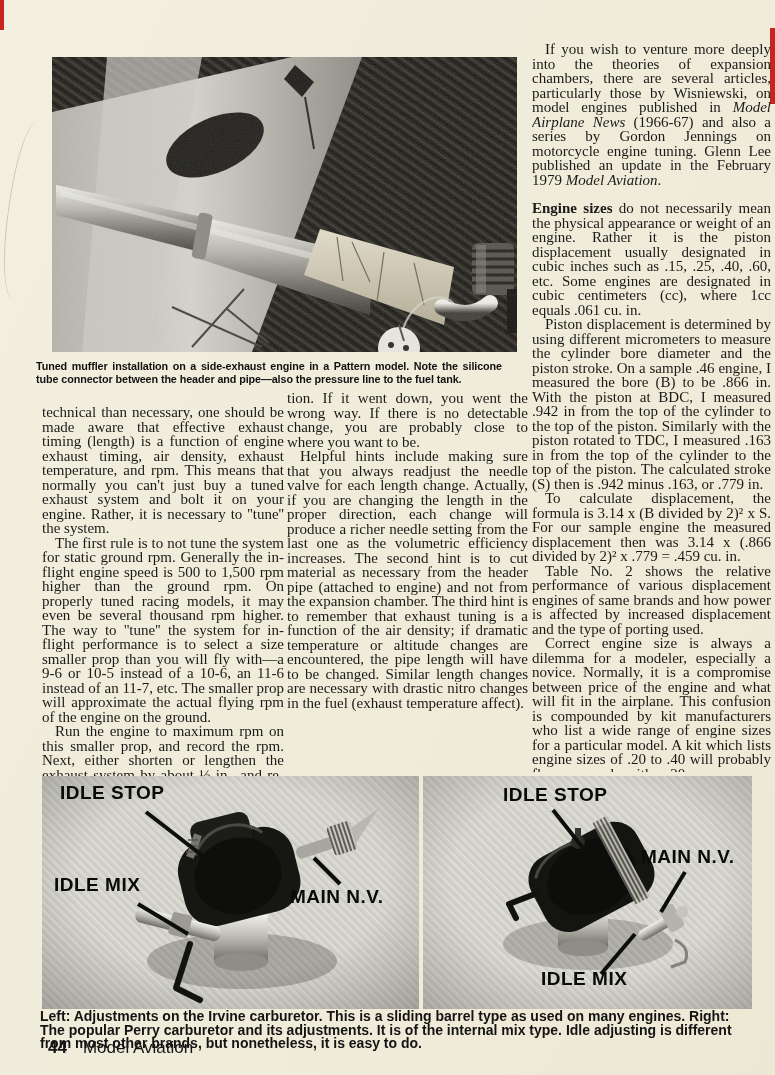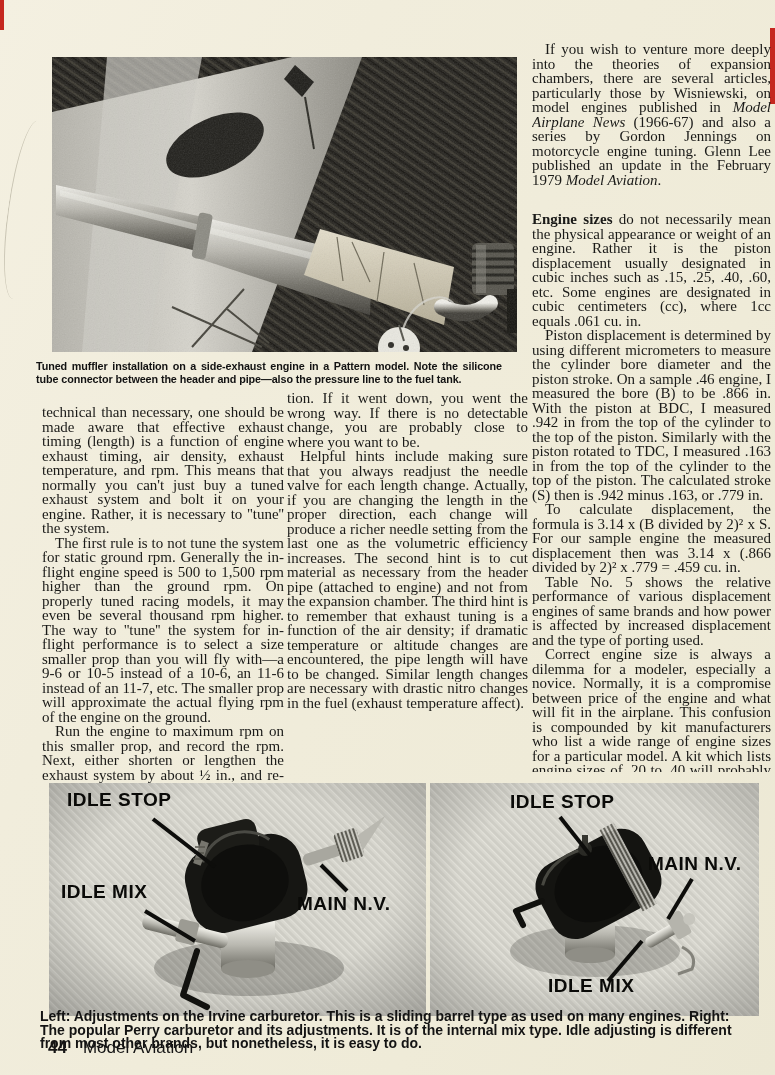--- a/index.html
+++ b/index.html
@@ -17,29 +17,29 @@
   .photo-top svg{display:block;}
 
   .caption-top{position:absolute;left:36px;top:360px;width:466px;
     font-family:"Liberation Sans",sans-serif;font-weight:700;font-size:10.8px;line-height:13.4px;
     color:#121212;text-align:justify;letter-spacing:-0.1px;}
 
   
   .col{position:absolute;font-size:15px;line-height:14.5px;color:#1a1a18;text-align:justify;overflow:hidden;}
   .col p{margin:0;}
   .col p.indent{text-indent:13px;}
-  .col p.spaced{margin-top:25px;}
+  .col p.spaced{margin-top:14px;}
   .col-left{left:42px;top:405px;width:242px;height:380px;}
   .col-mid{left:287px;top:391px;width:241px;height:380px;}
   .col-right{left:532px;top:38px;width:239px;height:730px;padding-top:4px;}
   .col b{font-weight:700;}
   .col i{font-style:italic;}
 
   
-  .photo-carb{position:absolute;margin:11px;background:#d8d7cf;}
+  .photo-carb{position:absolute;margin:4px;background:#d8d7cf;}
   .photo-bl{left:38px;top:772px;width:377px;height:233px;}
   .photo-br{left:419px;top:772px;width:329px;height:233px;}
   .photo-carb svg{display:block;position:absolute;left:0;top:0;}
   .photo-label{position:absolute;font-family:"Liberation Sans",sans-serif;font-weight:700;
     font-size:19px;letter-spacing:0.5px;color:#0a0a08;white-space:nowrap;}
 
   .caption-bottom{position:absolute;left:40px;top:1010px;width:707px;
     font-family:"Liberation Sans",sans-serif;font-weight:700;font-size:14px;line-height:13.6px;
     color:#131313;text-align:left;}
 
@@ -122,21 +122,21 @@
   <div class="col col-mid">
     <p class="para">tion. If it went down, you went the wrong way. If there is no detectable change, you are probably close to where you want to be.</p>
     <p class="para indent">Helpful hints include making sure that you always readjust the needle valve for each length change. Actually, if you are changing the length in the proper direction, each change will produce a richer needle setting from the last one as the volumetric efficiency increases. The second hint is to cut material as necessary from the header pipe (attached to engine) and not from the expansion chamber. The third hint is to remember that exhaust tuning is a function of the air density; if dramatic temperature or altitude changes are encountered, the pipe length will have to be changed. Similar length changes are necessary with drastic nitro changes in the fuel (exhaust temperature affect).</p>
   </div>
 
   <div class="col col-right">
     <p class="para indent"><span>If you wish to venture more deeply into the theories of expansion chambers, there are several articles, particularly those by Wisniewski, on model engines published in </span><i>Model Airplane News</i><span> (1966-67) and also a series by Gordon Jennings on motorcycle engine tuning. Glenn Lee published an update in the February 1979 </span><i>Model Aviation</i><span>.</span></p>
     <p class="para spaced"><b>Engine sizes</b><span> do not necessarily mean the physical appearance or weight of an engine. Rather it is the piston displacement usually designated in cubic inches such as .15, .25, .40, .60, etc. Some engines are designated in cubic centimeters (cc), where 1cc equals .061 cu. in.</span></p>
     <p class="para indent">Piston displacement is determined by using different micrometers to measure the cylinder bore diameter and the piston stroke. On a sample .46 engine, I measured the bore (B) to be .866 in. With the piston at BDC, I measured .942 in from the top of the cylinder to the top of the piston. Similarly with the piston rotated to TDC, I measured .163 in from the top of the cylinder to the top of the piston. The calculated stroke (S) then is .942 minus .163, or .779 in.</p>
     <p class="para indent">To calculate displacement, the formula is 3.14 x (B divided by 2)² x S. For our sample engine the measured displacement then was 3.14 x (.866 divided by 2)² x .779 = .459 cu. in.</p>
-    <p class="para indent">Table No. 5 shows the relative performance of various displacement engines of same brands and how power is affected by increased displacement and the type of porting used.</p>
+    <p class="para indent">Table No. 2 shows the relative performance of various displacement engines of same brands and how power is affected by increased displacement and the type of porting used.</p>
     <p class="para indent">Correct engine size is always a dilemma for a modeler, especially a novice. Normally, it is a compromise between price of the engine and what will fit in the airplane. This confusion is compounded by kit manufacturers who list a wide range of engine sizes for a particular model. A kit which lists engine sizes of .20 to .40 will probably fly very poorly with a .20.</p>
     <p class="para indent">If you have a choice, always pick the largest engine size listed for a particular model. Remember valve, in most cases,</p>
   </div>
 
   <figure class="photo-carb photo-bl">
     <svg viewBox="0 0 377 233" width="377" height="233">
       <defs>
         <pattern id="weave1" width="6" height="6" patternUnits="userSpaceOnUse" patternTransform="rotate(45)">
           <rect width="6" height="6" fill="#d8d7cf"></rect>
             <rect width="6" height="3" fill="#cecdc5"></rect>

